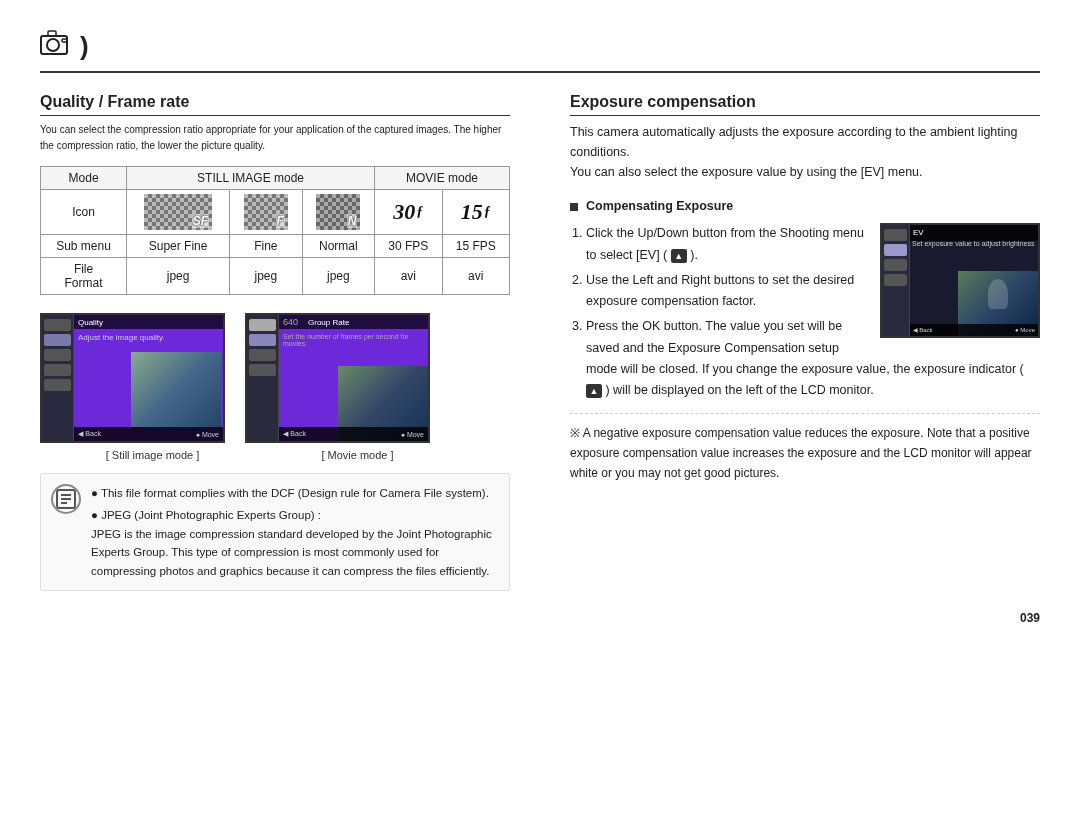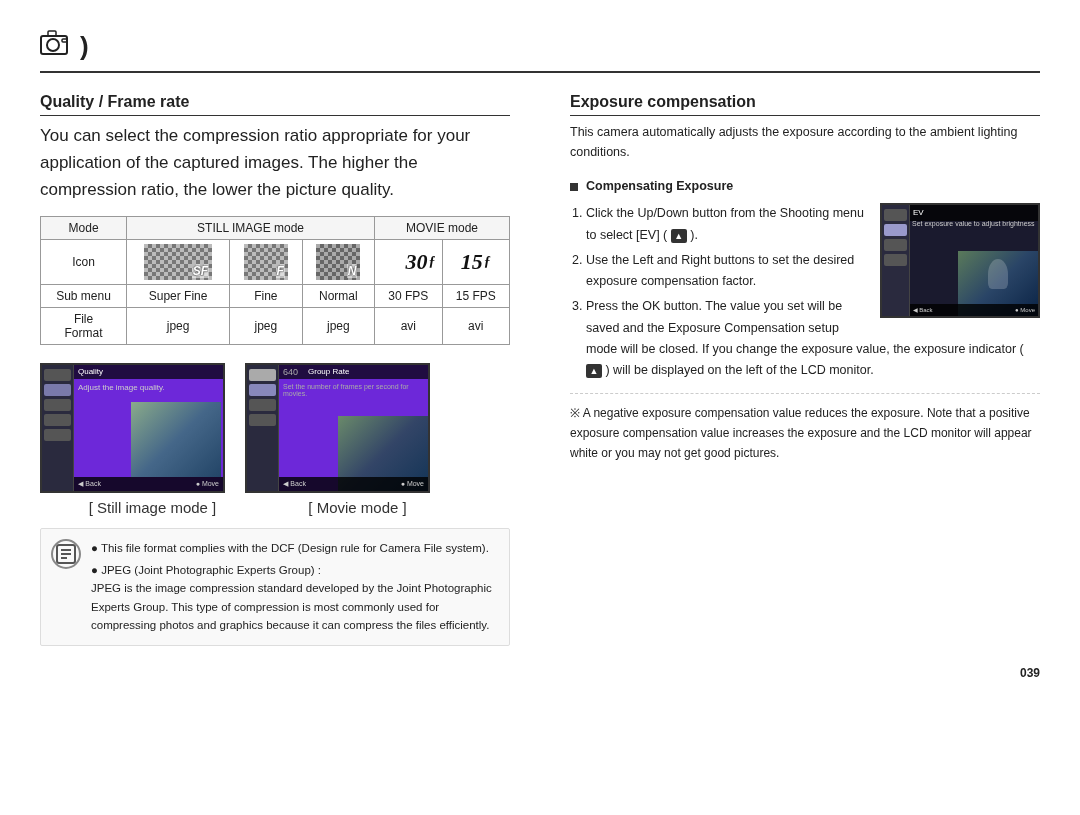--- a/index.html
+++ b/index.html
@@ -38,21 +38,21 @@
       min-width: 0;
     }
     .section-title {
       font-size: 16px;
       font-weight: bold;
       margin-bottom: 6px;
       border-bottom: 1.5px solid #333;
       padding-bottom: 4px;
     }
     .section-desc {
-      font-size: 17px;
+      font-size: 10px;
       line-height: 1.6;
       margin-bottom: 12px;
     }
     
     .quality-table {
       width: 100%;
       border-collapse: collapse;
       border: 1px solid #999;
       font-size: 12px;
       margin-bottom: 18px;
@@ -175,21 +175,21 @@
       display: flex;
       align-items: center;
       justify-content: space-between;
       padding: 0 4px;
     }
     .nav-text {
       font-size: 7px;
       color: #ccc;
     }
     .screen-caption {
-      font-size: 15px;
+      font-size: 11px;
       color: #333;
       margin-left: 40px;
     }
     
     .note-box {
       display: flex;
       gap: 10px;
       align-items: flex-start;
       margin-top: 8px;
       background: #f9f9f9;
@@ -335,21 +335,21 @@
           </div>
         </td>
         <td>
           <div class="checkerboard-wrapper">
             <div class="checkerboard icon-n checkerboard-dark" style="width:44px;height:36px;position:relative;">
               <span class="label" style="font-size:12px;font-weight:bold;font-style:italic;color:#fff;text-shadow:0 0 2px #000;position:absolute;bottom:2px;right:3px;">N</span>
             </div>
           </div>
         </td>
         <td>
-          <div style="display:flex;align-items:center;justify-content:flex-end;height:36px;">
+          <div style="display:flex;align-items:center;justify-content:center;height:36px;">
             <span style="font-size:22px;font-weight:bold;font-style:italic;color:#111;font-family:serif;">30</span>
             <span style="font-size:14px;font-weight:bold;font-style:italic;color:#111;font-family:serif;margin-left:1px;">ƒ</span>
           </div>
         </td>
         <td>
           <div style="display:flex;align-items:center;justify-content:center;height:36px;">
             <span style="font-size:22px;font-weight:bold;font-style:italic;color:#111;font-family:serif;">15</span>
             <span style="font-size:14px;font-weight:bold;font-style:italic;color:#111;font-family:serif;margin-left:1px;">ƒ</span>
           </div>
         </td>
@@ -439,20 +439,21 @@
         JPEG is the image compression standard developed by the Joint Photographic Experts Group. This type of compression is most commonly used for compressing photos and graphics because it can compress the files efficiently.</div>
       </div>
     </div>
   </div>
 
   <div class="right-col">
     <div class="section-title">Exposure compensation</div>
 
     <div class="exposure-desc">
       <span>This camera automatically adjusts the exposure according to the ambient lighting conditions.</span><br>
+      <span>You can also select the exposure value by using the [EV] menu.</span>
     </div>
 
     <div class="bullet-section">
       <div class="bullet-title">
         <span class="bullet-square"></span>
         <span>Compensating Exposure</span>
       </div>
 
       <div class="ev-screen" style="float:right; margin: 0 0 10px 14px; width:160px; height:115px;">
         <div class="screen-sidebar" style="width:28px;">

